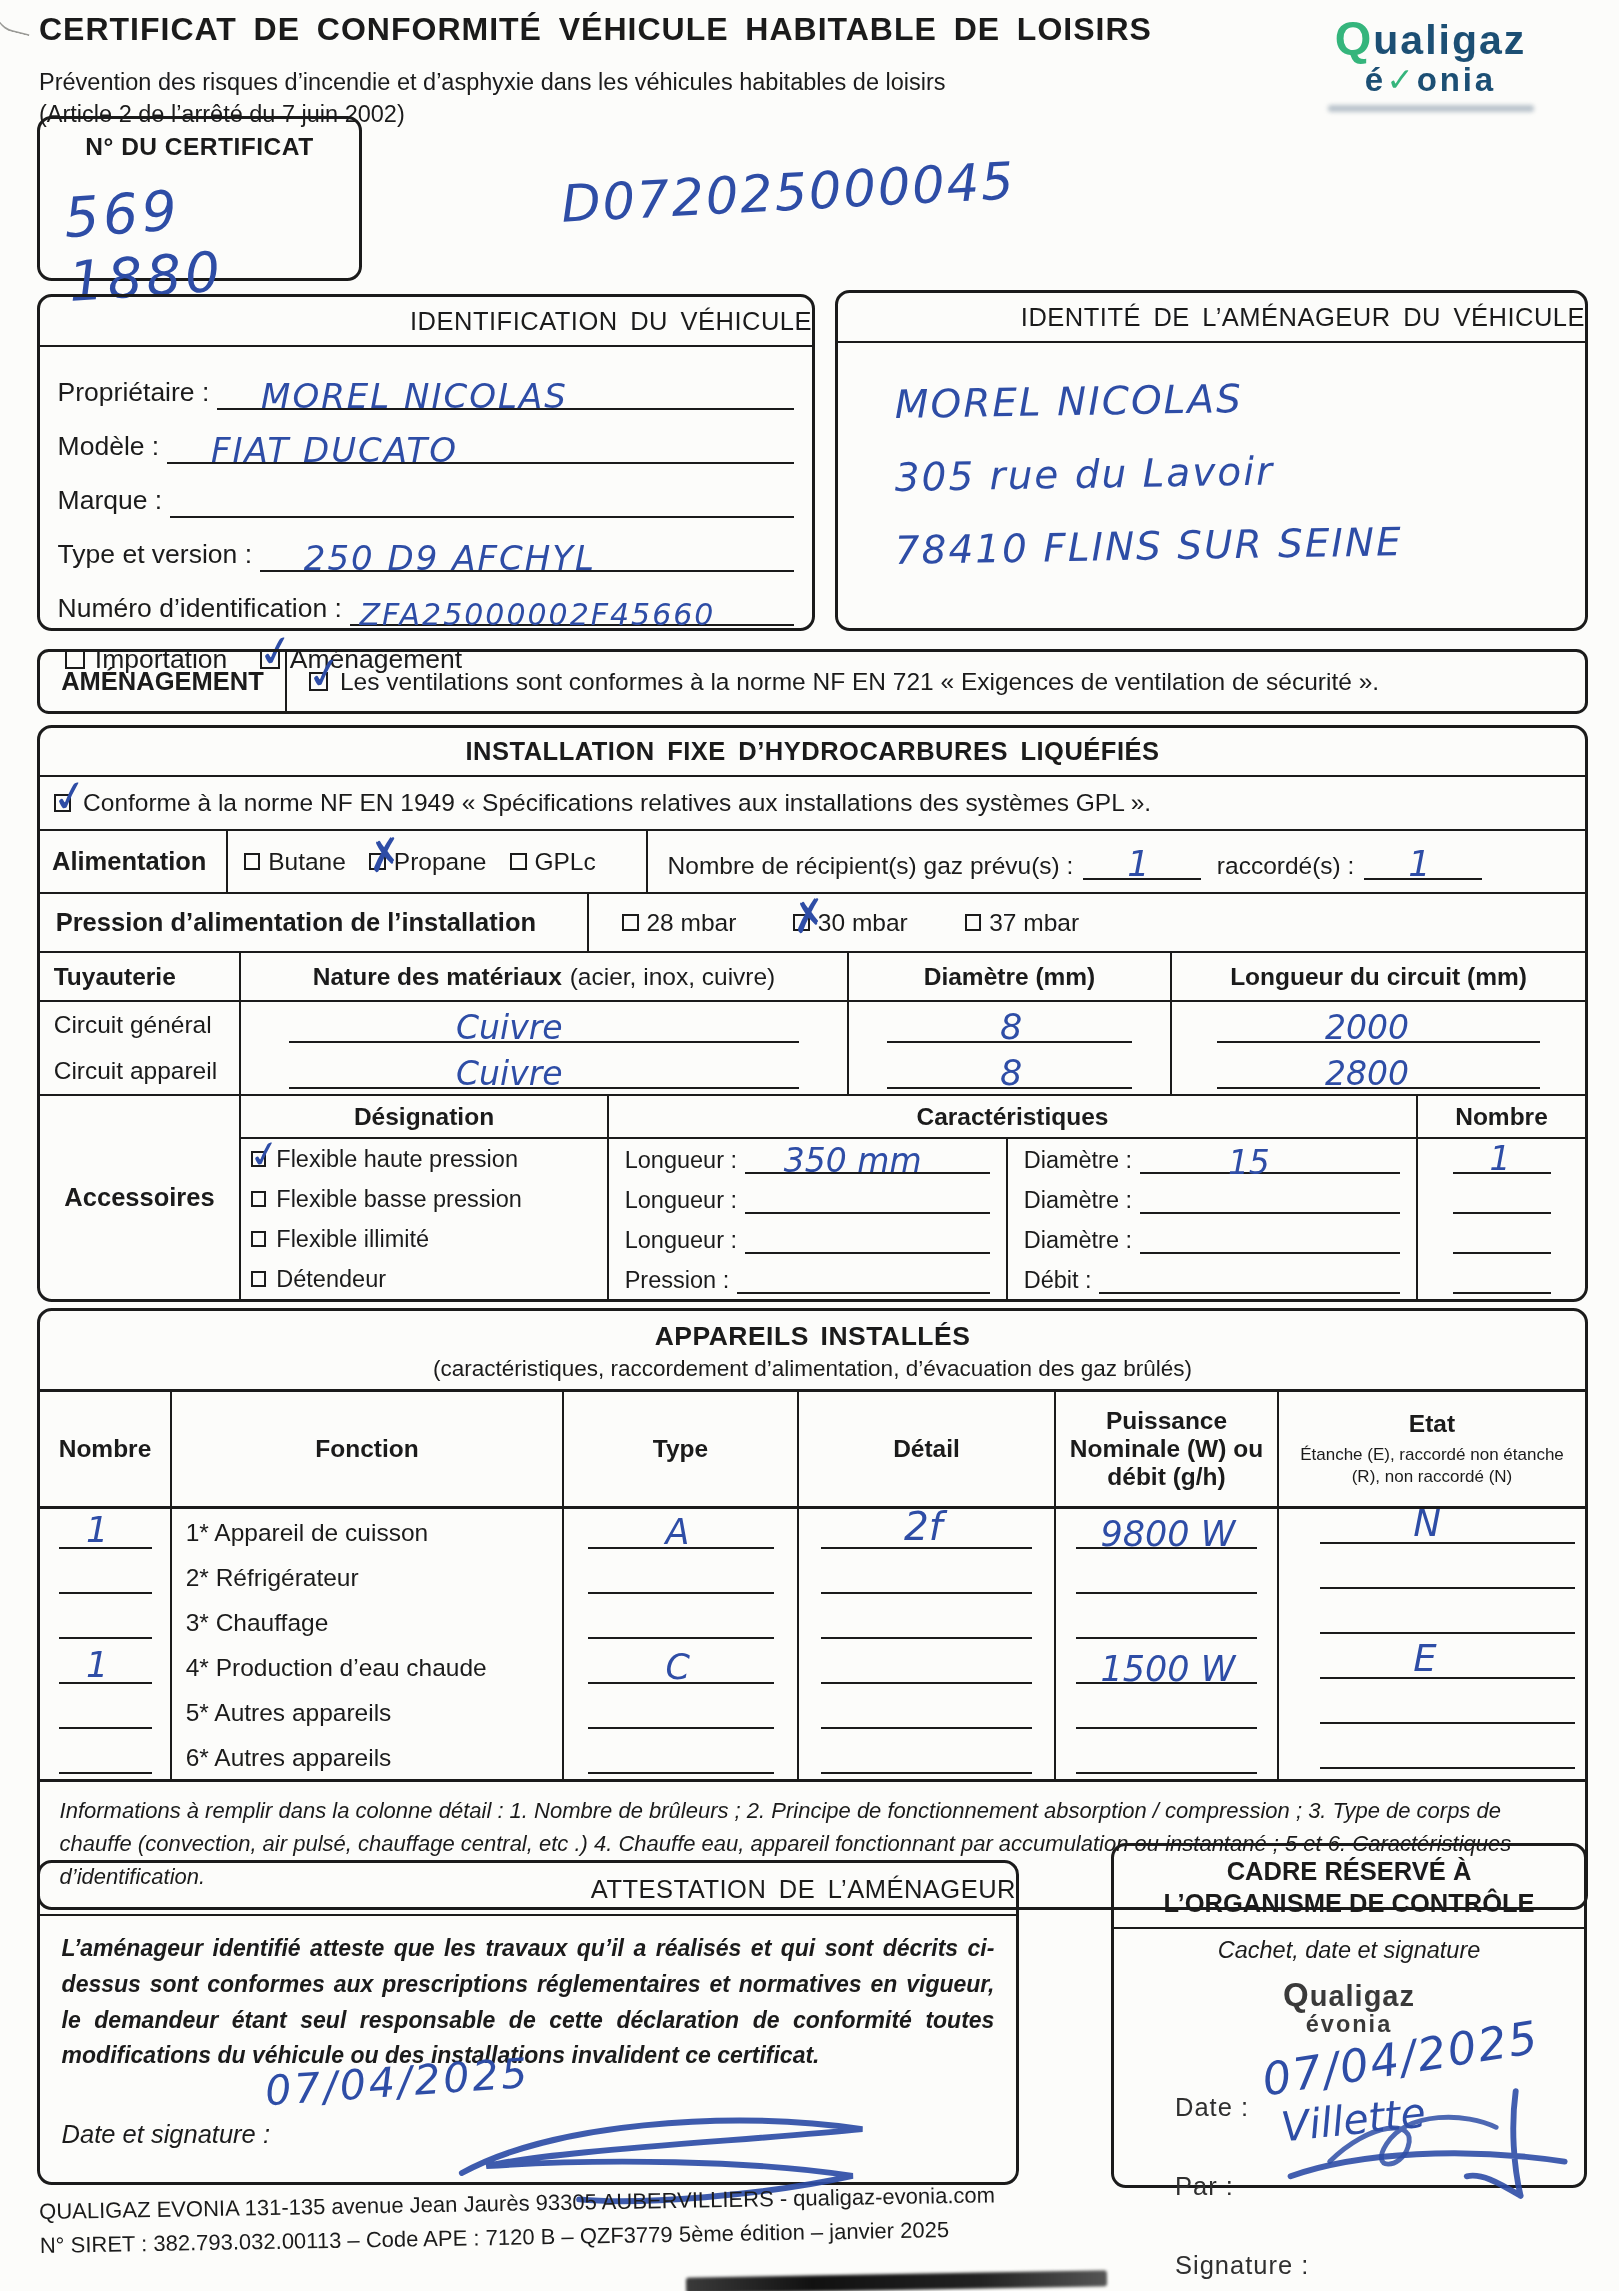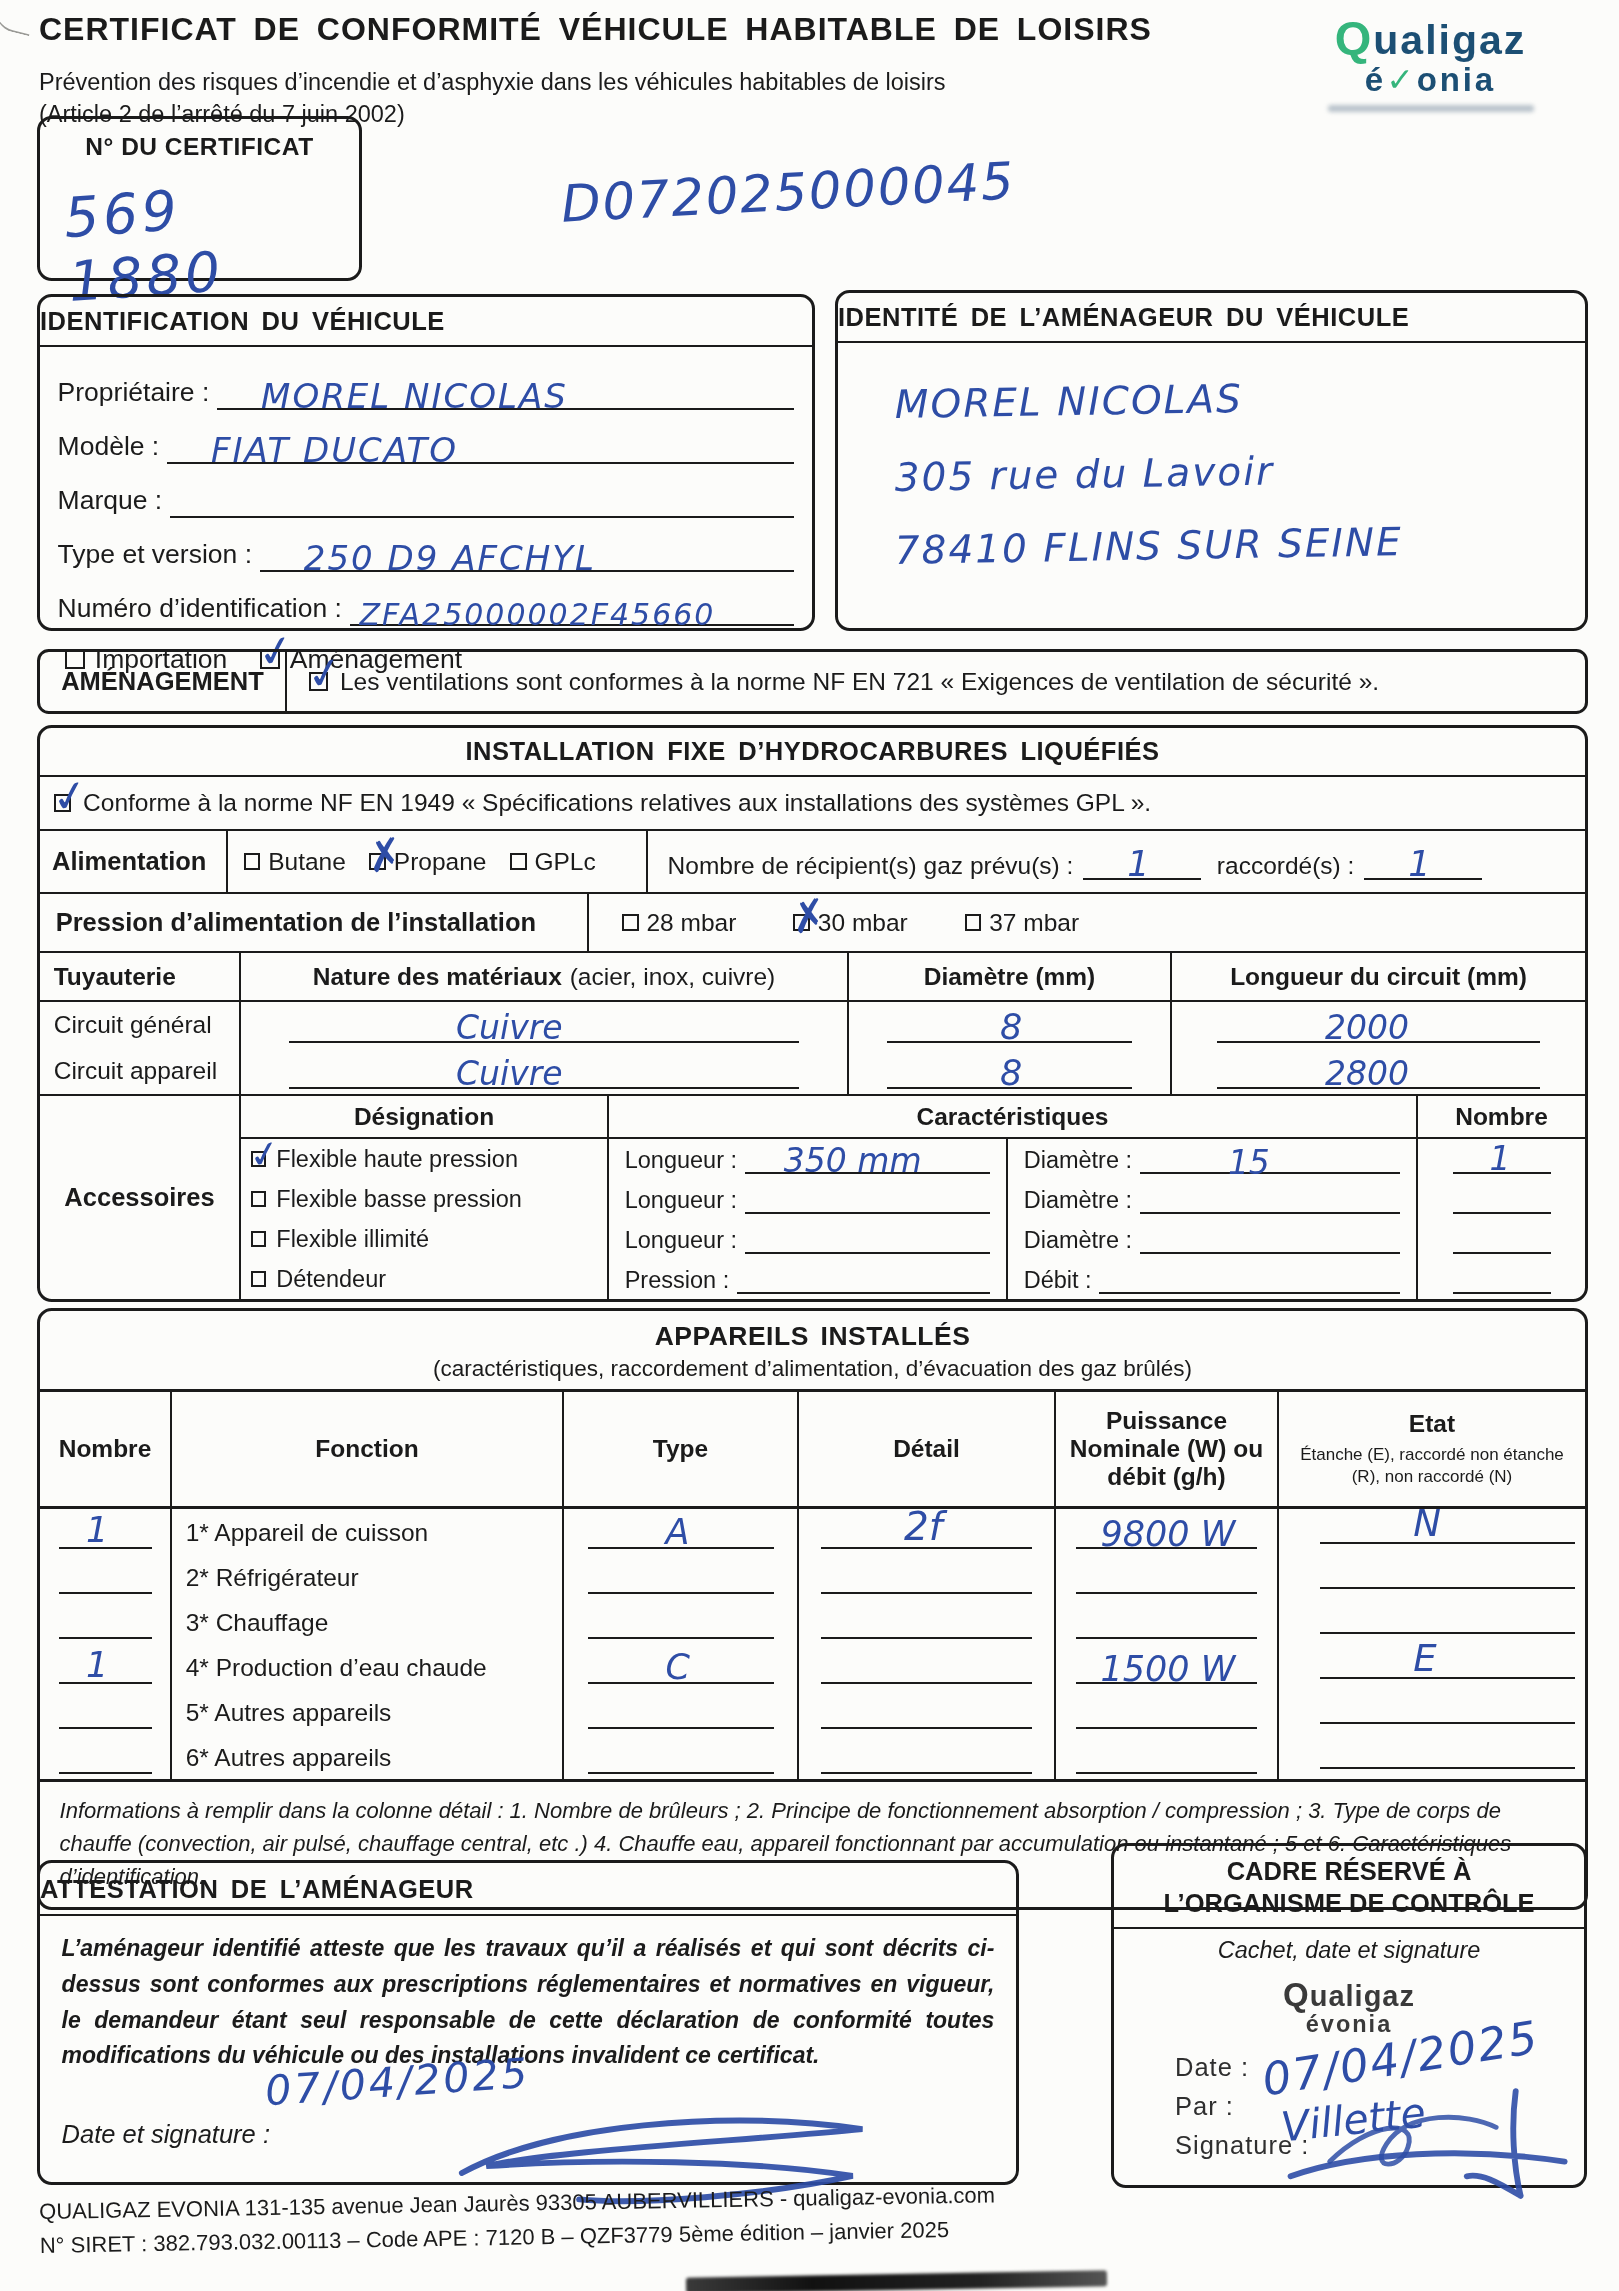--- a/index.html
+++ b/index.html
@@ -5,21 +5,21 @@
   * { box-sizing: border-box; }
   html,body { margin:0; padding:0; background:#d9d9d5; }
   .page {
     position:relative; width:1619px; height:2292px; margin:0 auto;
     background:#fcfcfa; color:#1b1b1b; overflow:hidden;
     font-family:"Liberation Sans","DejaVu Sans",sans-serif;
   }
   
   .hw { font-family:"DejaVu Sans",sans-serif; font-style:italic; color:#2e4da6; }
   .box { position:absolute; border:3.9px solid #1b1b1b; border-radius:14.7px; background:transparent; }
-  .box-title { text-align:left; font-weight:bold; letter-spacing:0.5px; word-spacing:4.9px; border-bottom:2.9px solid #1b1b1b; }
+  .box-title { text-align:right; font-weight:normal; letter-spacing:0.5px; word-spacing:4.9px; border-bottom:2.9px solid #1b1b1b; }
   .cb { width:19.6px; height:19.6px; border:2.9px solid #1b1b1b; display:inline-block; position:relative; flex:none; }
   .cb .mark { position:absolute; left:-3.9px; top:-21.6px; font-size:43px; font-weight:bold; font-style:normal; transform:rotate(-10deg); line-height:1; }
   .ul { border-bottom:2.5px solid #1b1b1b; position:relative; }
   .ul .val { position:absolute; white-space:nowrap; }
   
   .hdr-title { position:absolute; left:39px; top:11px; font-size:32px; font-weight:bold; letter-spacing:1px; word-spacing:6.9px; }
   .hdr-sub { position:absolute; left:39px; top:69px; font-size:23.5px; }
   .hdr-art { position:absolute; left:39px; top:101px; font-size:23.5px; }
   .logo { position:absolute; left:1259px; top:13.7px; width:343px; text-align:center; font-weight:bold; line-height:1.0; }
   .logo .l1 { font-size:41px; letter-spacing:2px; color:#1c4f74; }
@@ -138,21 +138,21 @@
   .att-sig { position:absolute; left:392px; bottom:-35px; }
   
   .ctl { left:1111px; top:1843px; width:476px; height:345px; }
   .ctl-title { text-align:center; font-weight:bold; font-size:25.5px; padding:9.8px 0 7.8px; line-height:1.25; border-bottom:2.9px solid #1b1b1b; }
   .ctl-sub { text-align:center; font-style:italic; font-size:23.5px; padding-top:7.8px; }
   .stamp { text-align:center; margin-top:13.7px; font-weight:bold; color:#3a3a3a; line-height:1.05; }
   .stamp .s1 { font-size:29px; letter-spacing:1px; }
   .stamp .s1 .q { font-size:33px; }
   .stamp .s2 { font-size:23.5px; letter-spacing:2px; }
   .ctl-fields { padding:15.7px 0 0 61px; font-size:25.5px; letter-spacing:1px; color:#2f2f2f; }
-  .ctl-fields div { height:39px; }
+  .ctl-fields div { height:39px;margin-top:40px; }
   .ctl-date-hw { position:absolute; left:147px; top:186px; font-size:45px; letter-spacing:2px; transform:rotate(-9deg); }
   .ctl-par-hw { position:absolute; left:167px; top:250px; font-size:41px; transform:rotate(-6deg); }
   .ctl-sig { position:absolute; right:-9.8px; bottom:-15.7px; }
   
   .footer { position:absolute; left:39px; top:2199px; font-size:22px; transform:rotate(-1deg); transform-origin:left top; }
   .footer .f2 { margin-top:7.8px; }
   .smudge { position:absolute; left:686px; top:2274px; width:421px; height:15.7px; background:linear-gradient(90deg,#3a3a3a,#111 30%,#222 70%,#555); filter:blur(1.5px); transform:rotate(-1deg); border-radius:2.9px; }
   .corner-mark { position:absolute; left:-5.9px; top:5.9px; width:39px; height:25.5px; border-bottom:2.9px solid #9a9a96; border-radius:0 0 0 21.6px; transform:rotate(14deg); }
 </style>
 </head>

